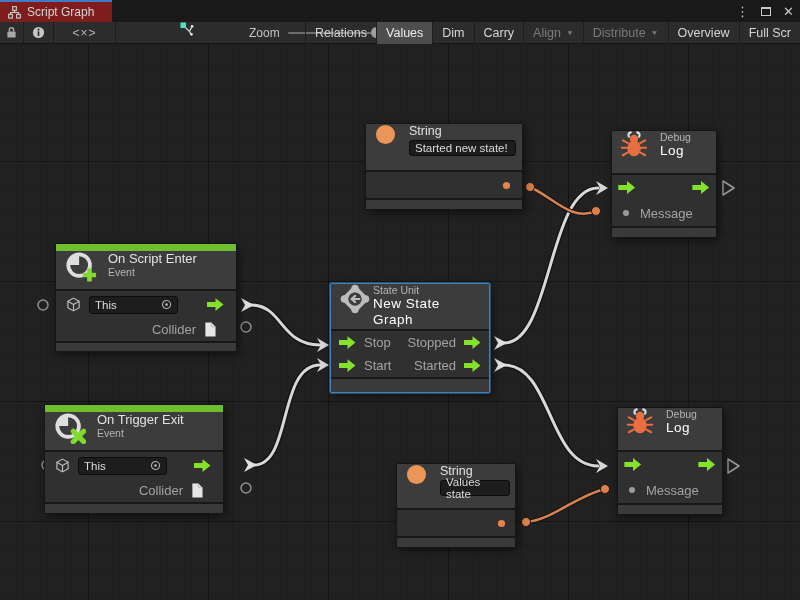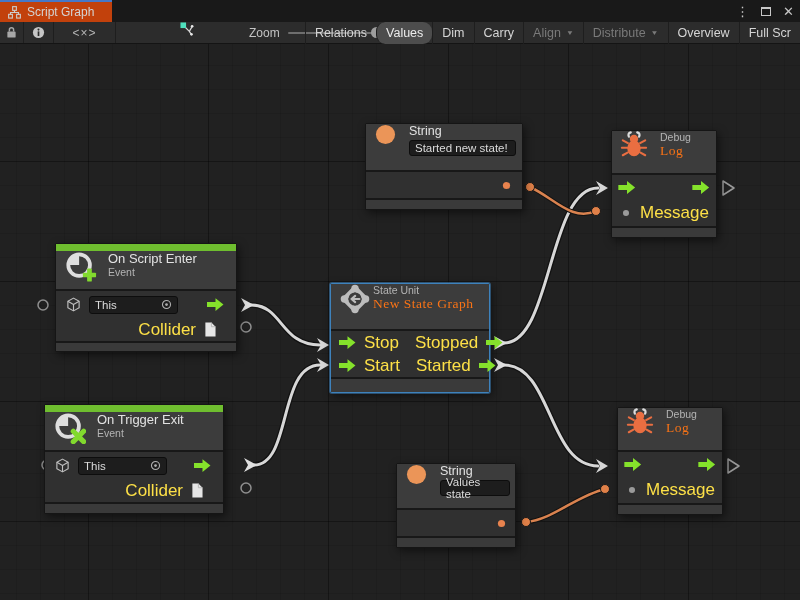--- a/index.html
+++ b/index.html
@@ -2,38 +2,38 @@
 <html><head>
 <meta charset="utf-8">
 <style>
   * { margin:0; padding:0; box-sizing:border-box; }
   html,body { width:800px; height:600px; overflow:hidden; background:#111;
     font-family:"Liberation Sans", sans-serif; }
   .app { position:relative; width:800px; height:600px; background:#191919; }
 
   
   .tabbar { position:relative; height:22px; background:#191919; display:flex; align-items:stretch; }
-  .tab { width:112px; background:#c2410c; border-top:2px solid #4678c8; display:flex; align-items:center;
+  .tab { width:112px; background:#7f1d1d; border-top:2px solid #4678c8; display:flex; align-items:center;
          gap:6px; padding:8px 8px; color:#d4d4d4; font-size:12px; }
   .win-controls { position:absolute; right:6px; top:0; height:22px; display:flex; align-items:center; gap:12px; color:#c8c8c8; }
   .win-controls .glyph { font-size:13px; cursor:default; }
   .maxbox { width:10px; height:9px; border:1.5px solid #c8c8c8; border-top-width:2.5px; }
 
   
   .toolbar { position:relative; height:22px; background:#2c2c2c; border-bottom:1px solid #141414;
              display:flex; align-items:stretch; color:#cfcfcf; font-size:12px; }
   .tbtn { display:flex; align-items:center; justify-content:center; border-right:1px solid #1e1e1e; }
   .tbtn.b-lock { width:24px; } .tbtn.b-info { width:30px; } .tbtn.b-code { width:62px; color:#b5b5b5; letter-spacing:1px; }
   .graph-title { display:flex; align-items:center; gap:7px; margin-left:24px; color:#cfcfcf;flex-direction:column; }
   .zoom-group { position:absolute; left:249px; top:0; height:22px; display:flex; align-items:center; gap:8px; color:#c4c4c4; }
   .zoom-track { position:relative; width:92px; height:2px; background:#6e6e6e; border-radius:1px; }
   .zoom-handle { position:absolute; right:-2px; top:-5px; width:11px; height:11px; border-radius:50%; background:#9e9e9e; }
   .tb-right { position:absolute; right:0; top:0; height:22px; display:flex; align-items:stretch; }
   .rbtn { display:flex; align-items:center; padding:8px 9px; border-left:1px solid #1e1e1e; color:#d5d5d5; font-size:12.5px; white-space:nowrap;text-align:right; }
-  .rbtn.active { background:#4d4d4d; color:#ececec;border-radius:9px; }
+  .rbtn.active { background:#4d4d4d; color:#ececec; }
   .rbtn.disabled { color:#7a7a7a; }
   .caret { font-size:8px; margin-left:5px; transform:scaleY(.8); }
 
   
   .canvas { position:absolute; left:0; top:44px; width:800px; height:556px; overflow:hidden;
     background-color:#212121;
     background-image:
       linear-gradient(to right, rgba(0,0,0,.30) 1px, transparent 1px),
       linear-gradient(to bottom, rgba(0,0,0,.30) 1px, transparent 1px),
       linear-gradient(to right, rgba(0,0,0,.10) 1px, transparent 1px),
@@ -47,22 +47,22 @@
           border-radius:2px; box-shadow:2px 3px 8px rgba(0,0,0,.5); }
   .node.selected { border:1px solid #3e82bc; box-shadow:0 0 0 1px rgba(62,130,188,.55), 2px 3px 8px rgba(0,0,0,.5); }
   .accent-bar { height:7px; background:#6fbe2f; }
   .hdr { background:#3c3c3c; display:flex; align-items:flex-start; padding:0 9px; gap:11px; }
   .bdy { background:#303030; margin-top:2px; display:flex; flex-direction:column; }
   .ftr { background:#3a3a3a; margin-top:2px; flex:1; }
   .prow { display:flex; align-items:center; }
   .n-title { font-size:13px; color:#e2e2e2; line-height:15px; }
   .n-sub { font-size:10.5px; color:#b4b4b4; line-height:12px; }
   .n-type { font-size:10.5px; color:#b4b4b4; line-height:12px; }
-  .n-big { font-size:13.5px; color:#f97316; line-height:16px; letter-spacing:.5px;font-family:Liberation Serif, serif; }
-  .plabel { font-size:17px; color:#fde047; }
+  .n-big { font-size:13.5px; color:#ffffff; line-height:16px; letter-spacing:.5px; }
+  .plabel { font-size:13px; color:#a3a3a3; }
   .nfield { background:#1d1d1d; border:1px solid #0d0d0d; border-radius:3px; color:#dcdcdc;
             font-size:11.5px; display:flex; align-items:center; padding:0 5px; }
   .grow { flex:1; }
   .icon { display:flex; align-items:center; justify-content:center; }
 </style>
 </head>
 <body>
 
 <div class="app">
 

